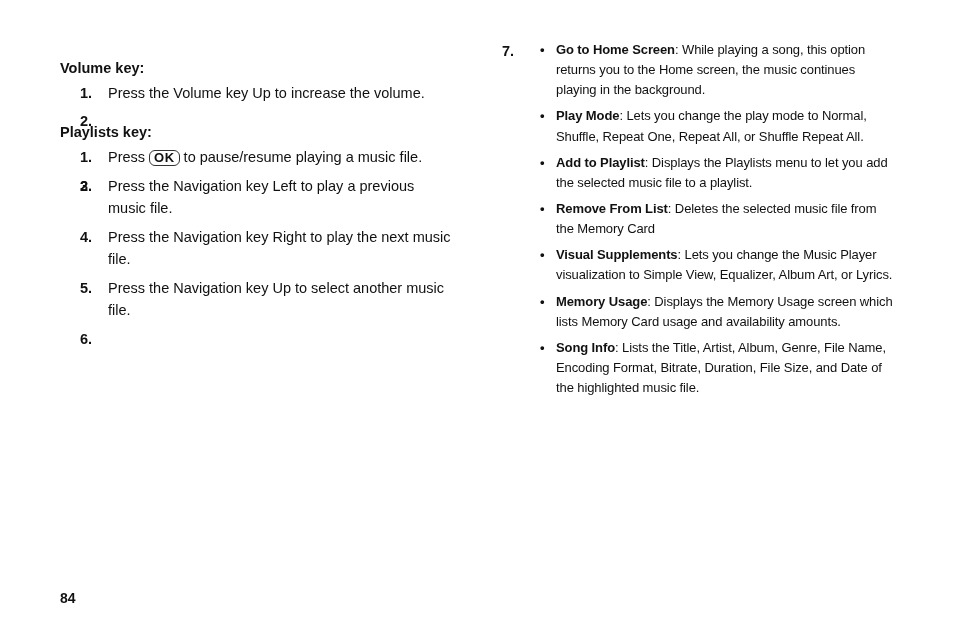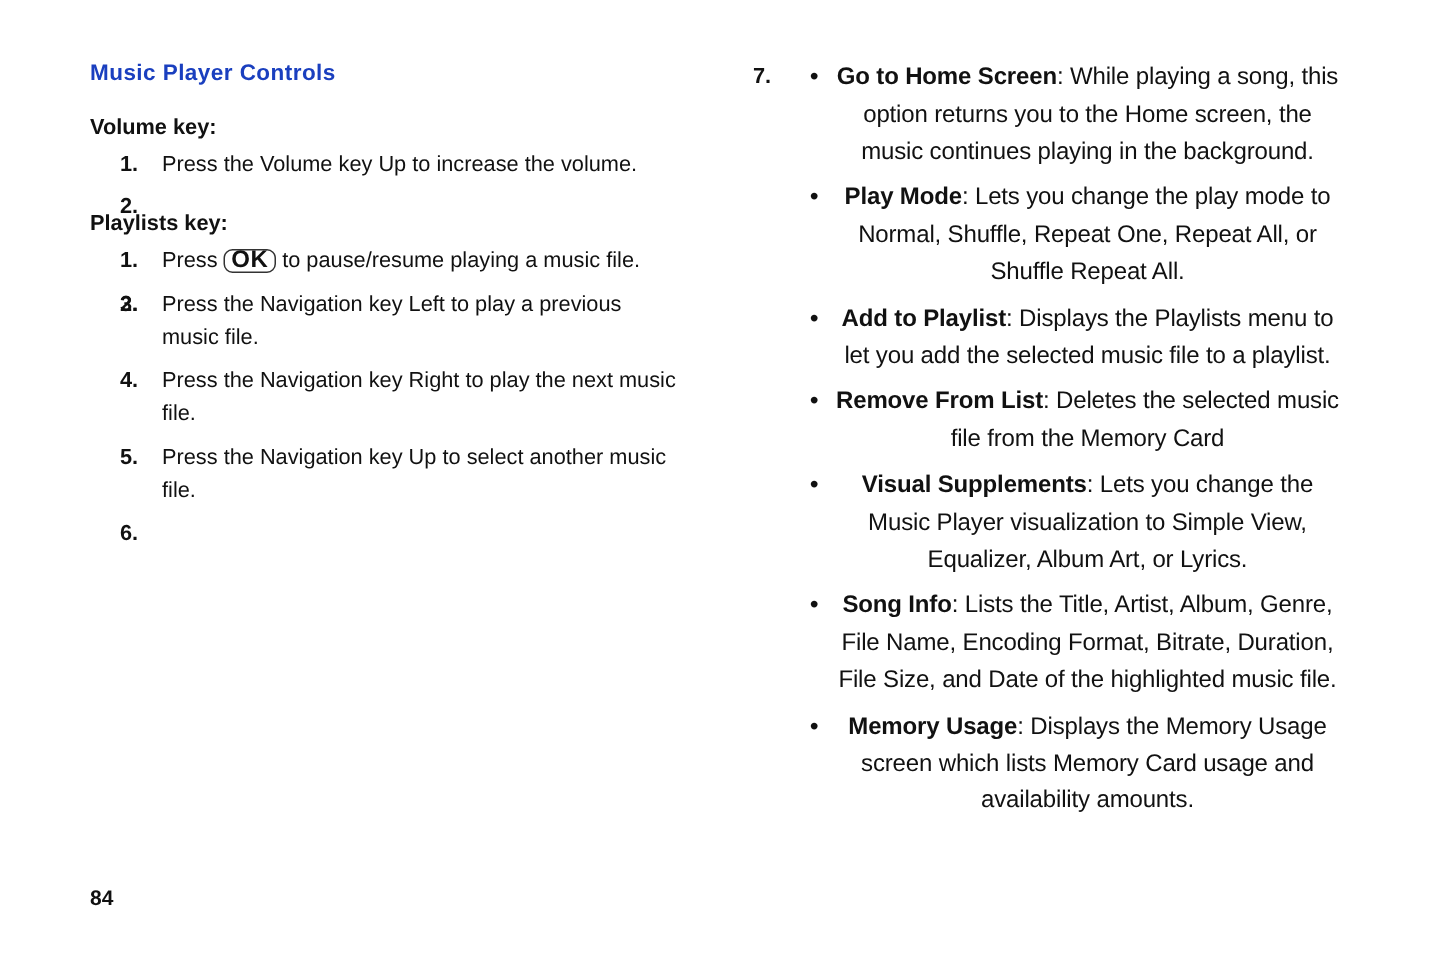--- a/index.html
+++ b/index.html
@@ -53,46 +53,45 @@
     ol.num-list li .num {
       position: absolute;
       left: 0;
       font-weight: bold;
     }
     ul.bullet-list {
       list-style: none;
       padding-left: 10px;
     }
     ul.bullet-list li {
-      font-size: 16px;
+      font-size: 13px;
       line-height: 1.55;
       margin-bottom: 6px;
       padding-left: 16px;
       position: relative;
-      text-align: center;
     }
     ul.bullet-list li::before {
       content: "•";
       position: absolute;
       left: 0;
       font-weight: bold;
     }
     .b {
       font-weight: bold;
     }
     .condensed {
       font-family: "Arial Narrow", Arial, sans-serif;
       font-stretch: condensed;
       letter-spacing: -0.1px;
     }
     .ok-icon {
       display: inline-block;
       border: 1.5px solid #333;
       border-radius: 6px;
-      font-size: 16px;
+      font-size: 13px;
       font-weight: bold;
       padding: 0px 4px;
       line-height: 14px;
       vertical-align: middle;
       letter-spacing: 0.5px;
       position: relative;
       top: -1px;
     }
     .page-num {
       position: absolute;
@@ -112,21 +111,20 @@
       position: absolute;
       left: 0;
       font-weight: bold;
     }
   </style>
 </head>
 <body>
 
 <div class="page">
   <div class="col">
-    <div class="section-heading">Music Player Controls</div>
 
     <div class="sub-heading">
       <span class="b">Volume key</span><span>:</span>
     </div>
     <ol class="num-list">
       <li>
         <span class="num">1.</span>
         <span>Press the Volume key Up to increase the volume.</span>
       </li>
       <li>
@@ -178,23 +176,23 @@
         <li>
           <span class="b">Add to Playlist</span><span>: Displays the Playlists menu to let you add the selected music file to a playlist.</span>
         </li>
         <li>
           <span class="b">Remove From List</span><span>: Deletes the selected music file from the Memory Card</span>
         </li>
         <li>
           <span class="b">Visual Supplements</span><span>: Lets you change the Music Player visualization to Simple View, Equalizer, Album Art, or Lyrics.</span>
         </li>
         <li>
-          <span class="b">Song Info</span><span>: Lists the Title, Artist, Album, Genre, File Name, Encoding Format, Bitrate, Duration, File Size, and Date of the highlighted music file.</span>
+          <span class="b">Memory Usage</span><span>: Displays the Memory Usage screen which lists Memory Card usage and availability amounts.</span>
         </li>
         <li>
-          <span class="b">Memory Usage</span><span>: Displays the Memory Usage screen which lists Memory Card usage and availability amounts.</span>
+          <span class="b">Song Info</span><span>: Lists the Title, Artist, Album, Genre, File Name, Encoding Format, Bitrate, Duration, File Size, and Date of the highlighted music file.</span>
         </li>
       </ul>
     </div>
   </div>
 </div>
 
 <div class="page-num">84</div>
 
 </body></html>

